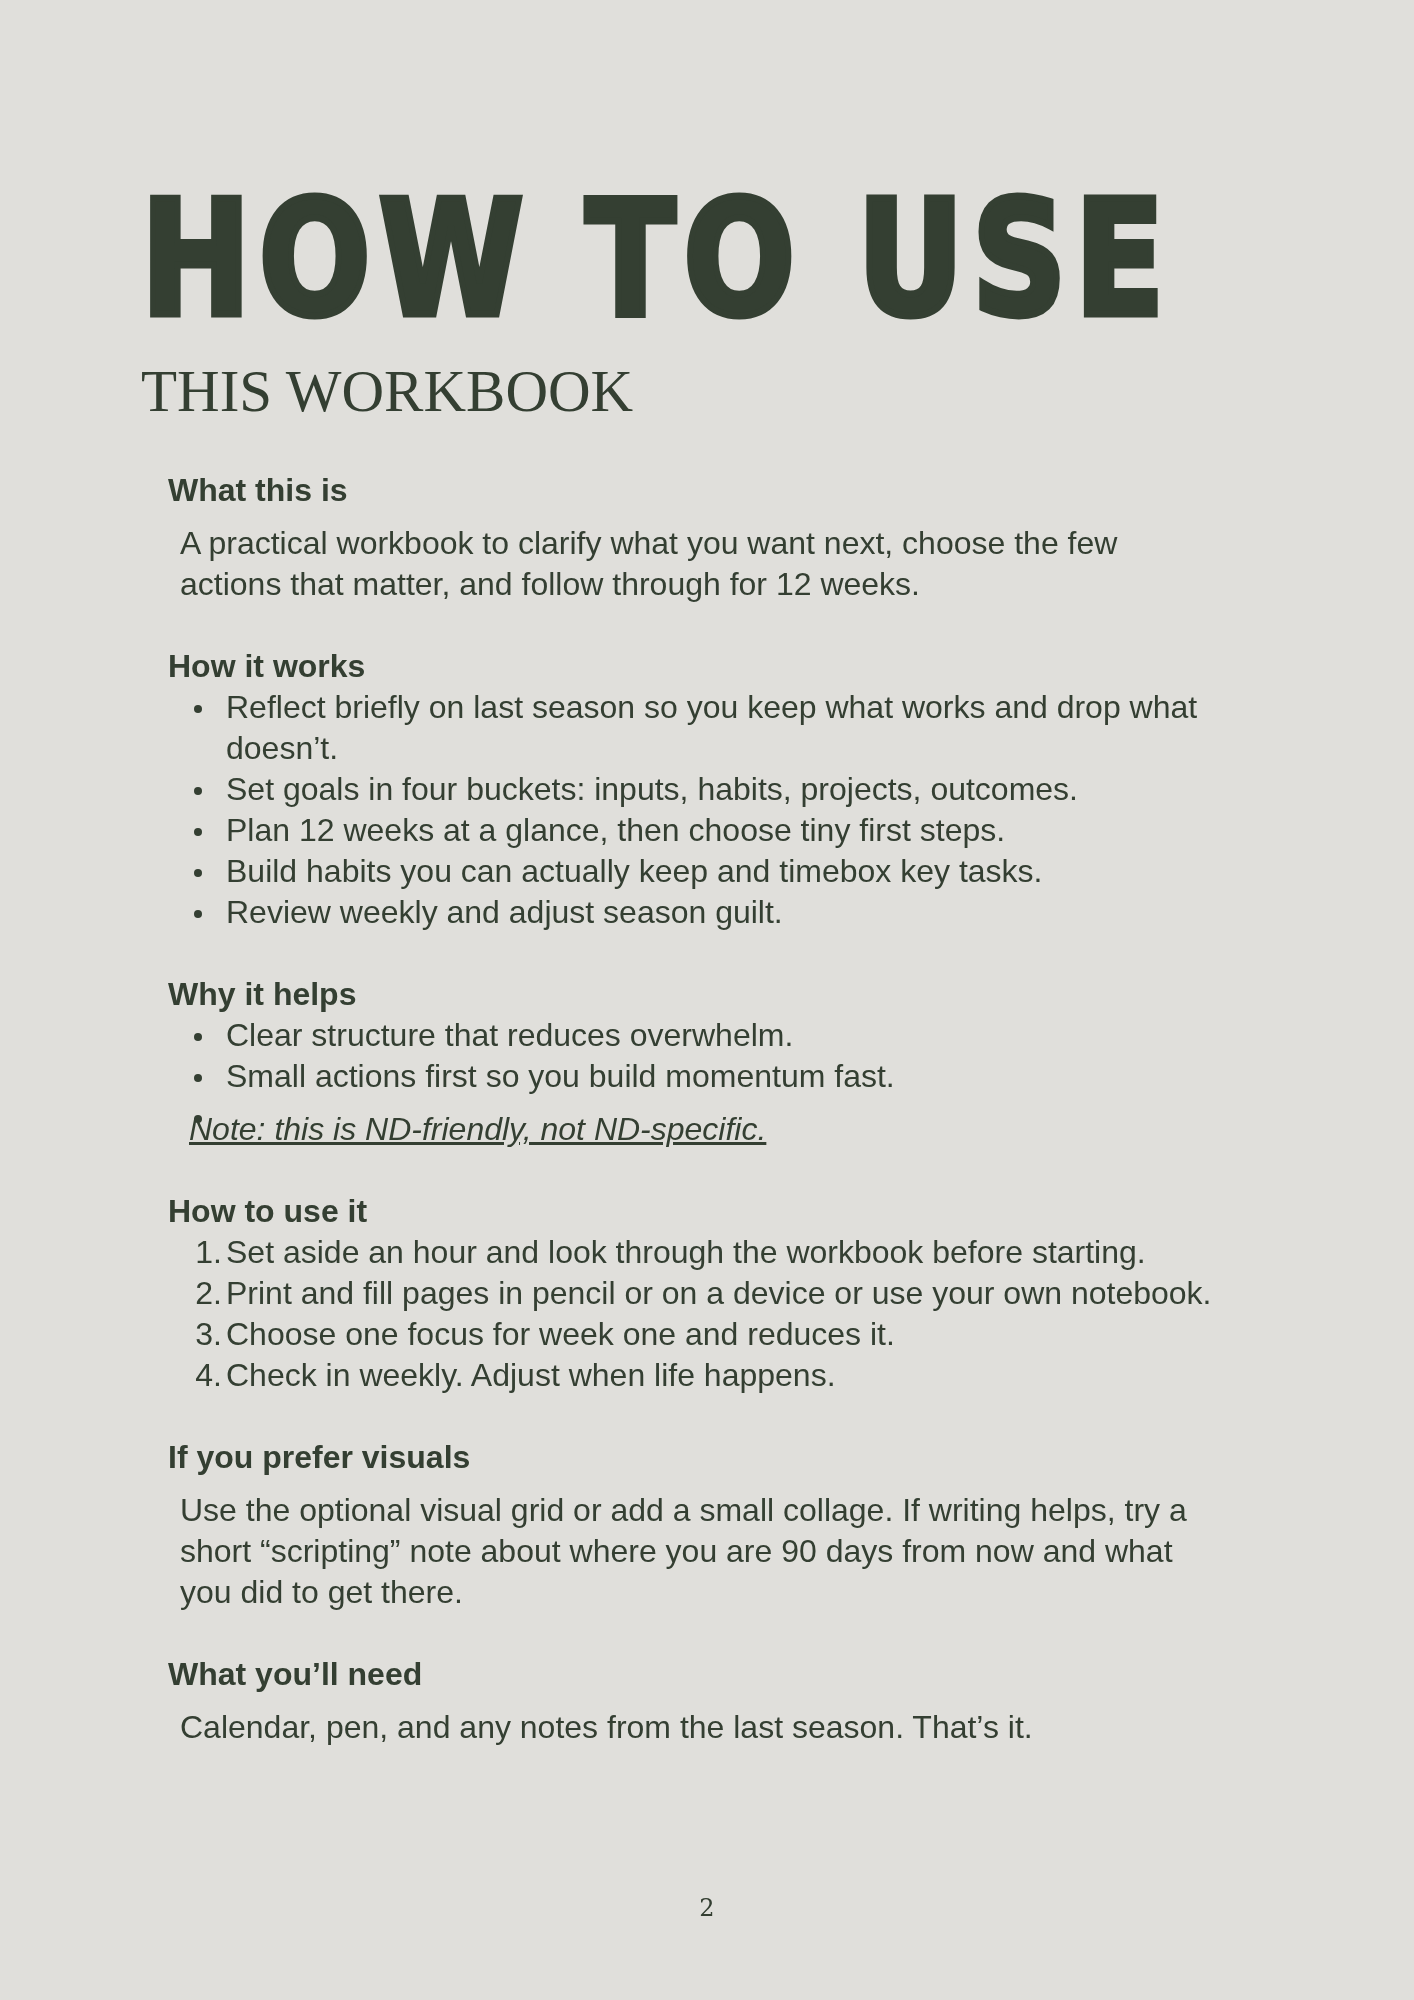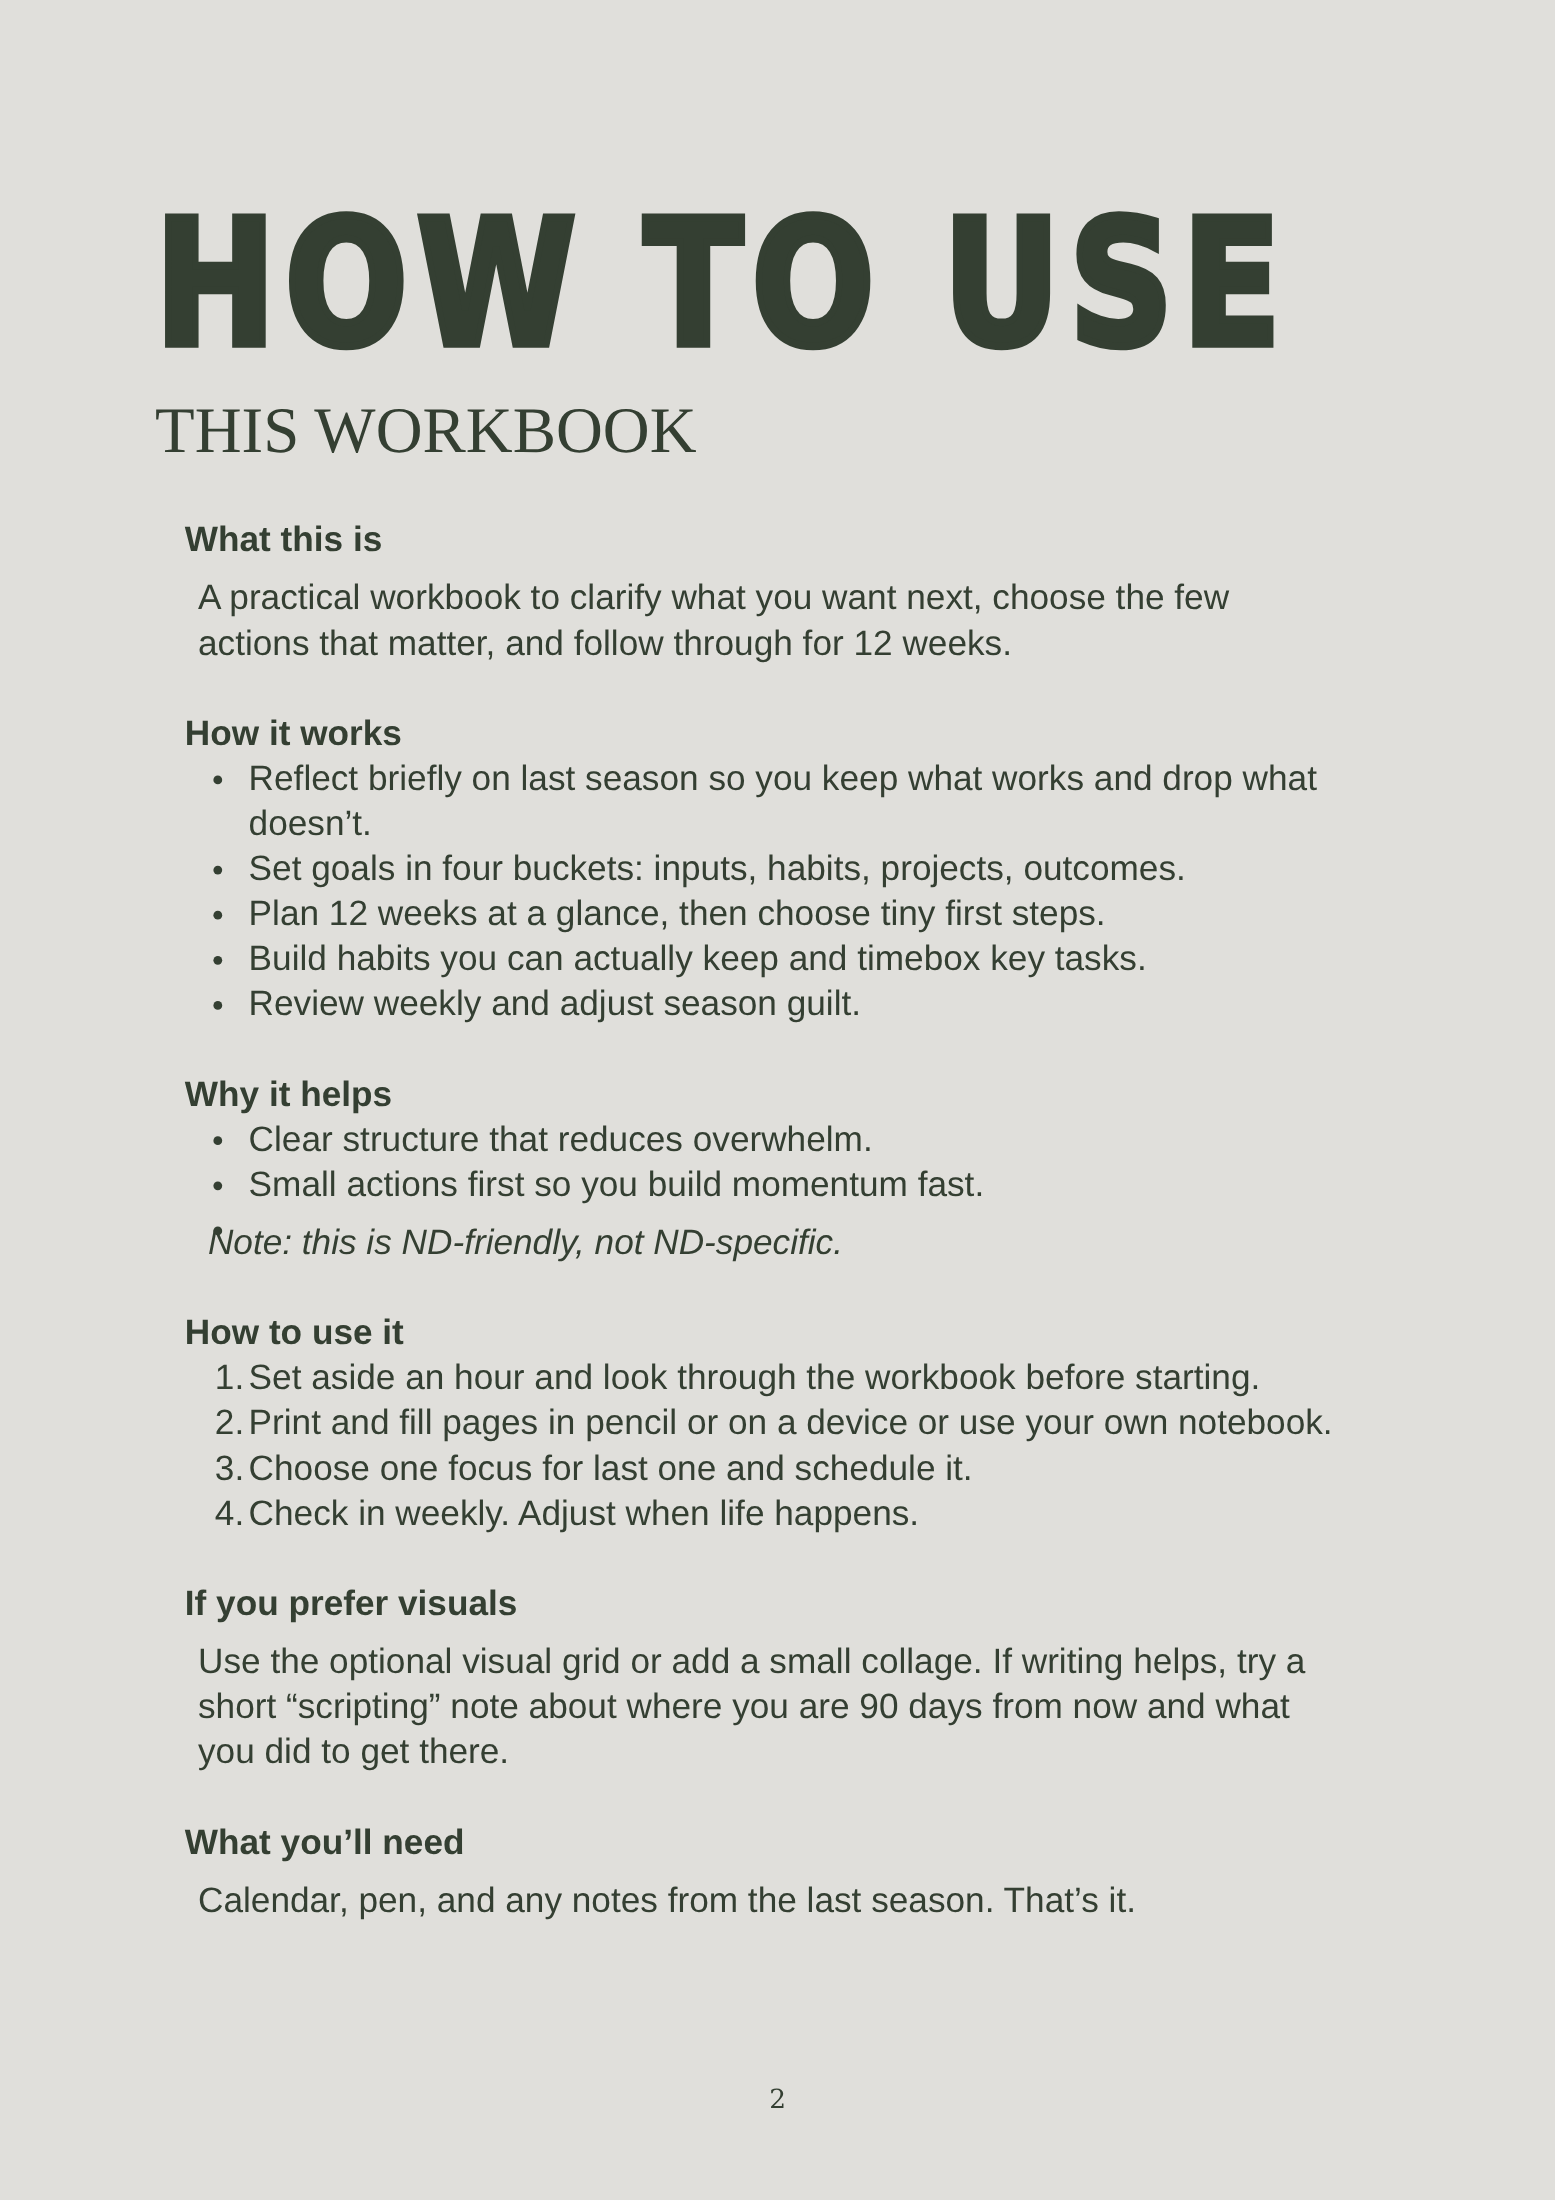--- a/index.html
+++ b/index.html
@@ -102,20 +102,21 @@
   }
   ol.steps li .num {
     position: absolute;
     left: 0;
     width: 54px;
     text-align: right;
   }
   .note {
     font-style: italic;
     padding-left: 9px;
+    text-decoration: underline;
   }
   .page-number {
     position: absolute;
     left: 0;
     width: 1414px;
     top: 1882px;
     text-align: center;
     font-family: "DejaVu Serif", serif;
     font-size: 24px;
     line-height: 28px;
@@ -156,21 +157,21 @@
         <li><span class="dot"></span></li>
       </ul>
       <p class="note">Note: this is ND-friendly, not ND-specific.</p>
     </div>
 
     <div class="section">
       <h2>How to use it</h2>
       <ol class="steps">
         <li><span class="num">1.</span><span>Set aside an hour and look through the workbook before starting.</span></li>
         <li><span class="num">2.</span><span>Print and fill pages in pencil or on a device or use your own notebook.</span></li>
-        <li><span class="num">3.</span><span>Choose one focus for last one and schedule it.</span></li>
+        <li><span class="num">3.</span><span>Choose one focus for week one and reduces it.</span></li>
         <li><span class="num">4.</span><span>Check in weekly. Adjust when life happens.</span></li>
       </ol>
     </div>
 
     <div class="section">
       <h2>If you prefer visuals</h2>
       <p>Use the optional visual grid or add a small collage. If writing helps, try a short “scripting” note about where you are 90 days from now and what you did to get there.</p>
     </div>
 
     <div class="section">

